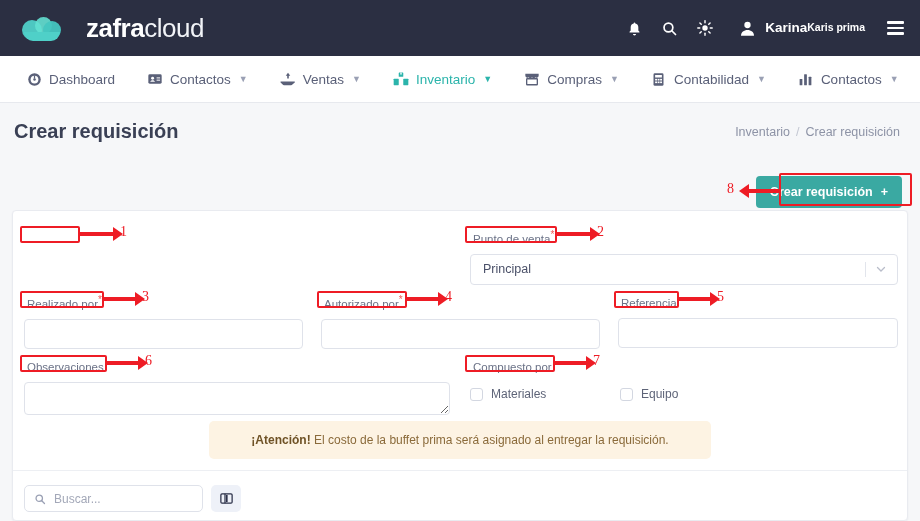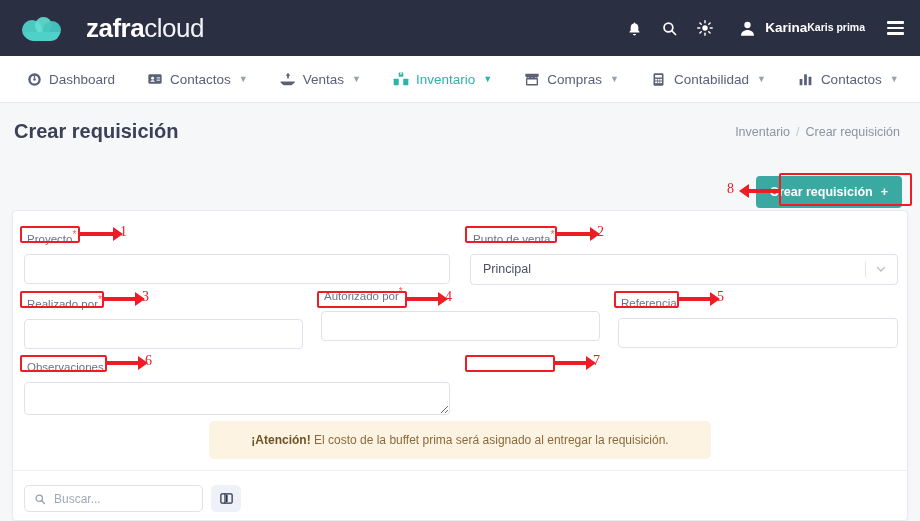--- a/index.html
+++ b/index.html
@@ -316,58 +316,67 @@
     </div>
   </div>
 
   <button class="btn-primary">
     <span>Crear requisición</span>
     <span>+</span>
   </button>
 
   <div class="card"></div>
 
-  <div style="position:absolute;left:24px;top:228px;width:426px;">
-    <div class="flabel"><span>Proyecto</span><span class="req">*</span></div>
-    <input class="finput" style="margin-top: 7px;" value="">
-  </div>
 
   <div style="position:absolute;left:24px;top:293px;width:279px;">
     <div class="flabel"><span>Realizado por</span><span class="req">*</span></div>
     <input class="finput" style="margin-top: 7px;" value="">
   </div>
 
   <div style="position:absolute;left:470px;top:228px;width:428px;">
     <div class="flabel"><span>Punto de venta</span><span class="req">*</span></div>
     <div class="fselect" style="margin-top:7px">
       <span>Principal</span>
       <span class="sel-arrow">
         <span class="sel-div"></span>
         <svg width="12" height="12" viewBox="0 0 24 24" fill="none" stroke="#b9bdca" stroke-width="2.6" stroke-linecap="round">
             <polyline points="5,9 12,16 19,9"></polyline>
           </svg>
       </span>
     </div>
   </div>
 
-  <div style="position:absolute;left:321px;top:285px;width:279px;">
+  <div style="position:absolute;left:321px;top:293px;width:279px;">
     <div class="flabel"><span>Autorizado por</span><span class="req">*</span></div>
     <input class="finput" style="margin-top: 7px;" value="">
   </div>
 
   <div style="position:absolute;left:618px;top:293px;width:280px;">
     <div class="flabel"><span>Referencia</span></div>
     <input class="finput" style="margin-top: 7px;" value="">
   </div>
 
   <div style="position:absolute;left:24px;top:357px;width:426px;">
     <div class="flabel"><span>Observaciones</span></div>
     <textarea class="ftextarea" style="margin-top: 7px;"></textarea>
   </div>
 
+  <div style="position:absolute;left:470px;top:357px;width:300px;">
+    <div class="flabel"><span>Compuesto por</span></div>
+    <div style="display:flex;align-items:center;margin-top:12px;">
+      <div class="cb-row" style="width:150px">
+        <span class="cbox"></span>
+        <span class="cb-label">Materiales</span>
+      </div>
+      <div class="cb-row">
+        <span class="cbox"></span>
+        <span class="cb-label">Equipo</span>
+      </div>
+    </div>
+  </div>
 
   <div class="alert">
     <span><b>¡Atención!</b><span> El costo de la buffet prima será asignado al entregar la requisición.</span></span>
   </div>
 
   <div class="divider"></div>
 
   <div class="searchbar">
     <div class="search-wrap">
       <svg width="12" height="12" viewBox="0 0 24 24" fill="none" stroke="#9aa0b4" stroke-width="2.6">

